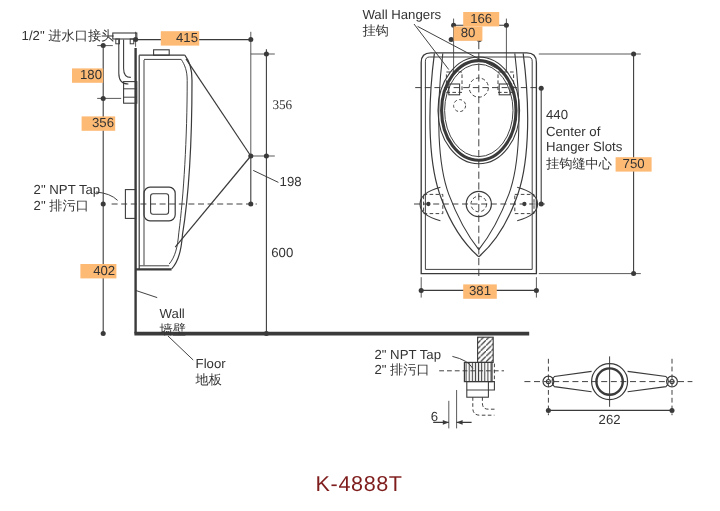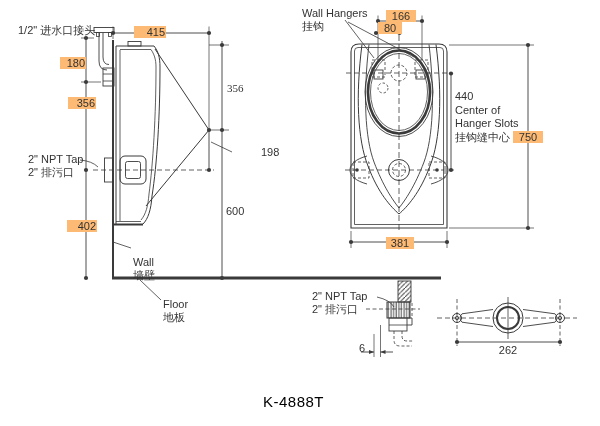--- a/index.html
+++ b/index.html
@@ -5,21 +5,21 @@
   html,body{margin:0;padding:0;background:#fff;}
   .stage{
     position:relative;width:600px;height:426px;background:#ffffff;
     font-family:"Liberation Sans","DejaVu Sans",sans-serif;color:#333;
     overflow:hidden;
   }
   .stage svg{position:absolute;left:0;top:0;}
   .lbl{position:absolute;font-size:11px;line-height:12.5px;white-space:nowrap;color:#333;}
   .dim{position:absolute;font-size:11px;line-height:12px;color:#333;background:#fdba74;padding:0 1px;text-align:center;}
   .right{text-align:right;}
-  .model{position:absolute;font-size:15px;letter-spacing:.5px;color:#000000;}
+  .model{position:absolute;font-size:18px;letter-spacing:.5px;color:#7f1d1d;}
   .cap4 div{line-height:13.5px;}
 </style>
 </head>
 <body>
 
 <div class="stage">
 
   <svg width="600" height="426" viewBox="0 0 600 426">
     <defs>
       <pattern id="hatch" width="4.5" height="4.5" patternUnits="userSpaceOnUse">
@@ -187,21 +187,21 @@
     </g>
   </svg>
 
   <div class="lbl" style="left:18px;top:24px;">1/2" 进水口接头</div>
 
   <div class="dim" style="left:134px;top:26px;width:30px;text-align:right;">415</div>
   <div class="dim right" style="left:60px;top:57px;width:24px;">180</div>
   <div class="dim right" style="left:68px;top:97px;width:26px;">356</div>
   <div class="dim right" style="left:67px;top:220px;width:28px;">402</div>
   <div class="lbl" style="left:227px;top:82px;font-family:Liberation Serif, serif;">356</div>
-  <div class="lbl" style="left:233px;top:146px;margin-left:28px;">198</div>
+  <div class="lbl" style="left:233px;top:146px;">198</div>
   <div class="lbl" style="left:226px;top:205px;">600</div>
 
   <div class="lbl" style="left:28px;top:153px;">
     <div>2" NPT Tap</div>
     <div>2" 排污口</div>
   </div>
 
   <div class="lbl" style="left:133px;top:256px;">
     <div>Wall</div>
     <div>墙壁</div>

